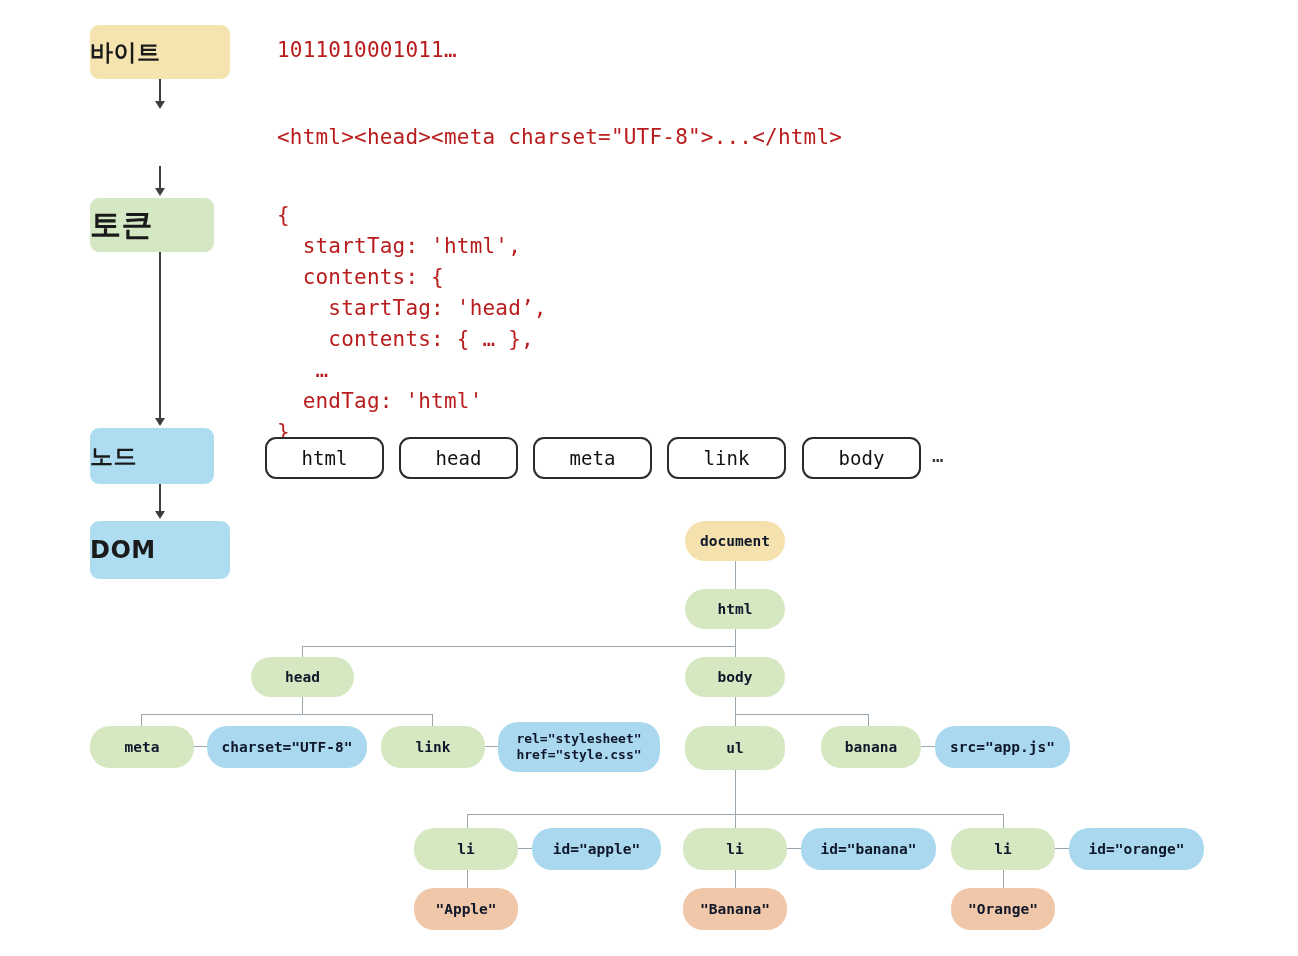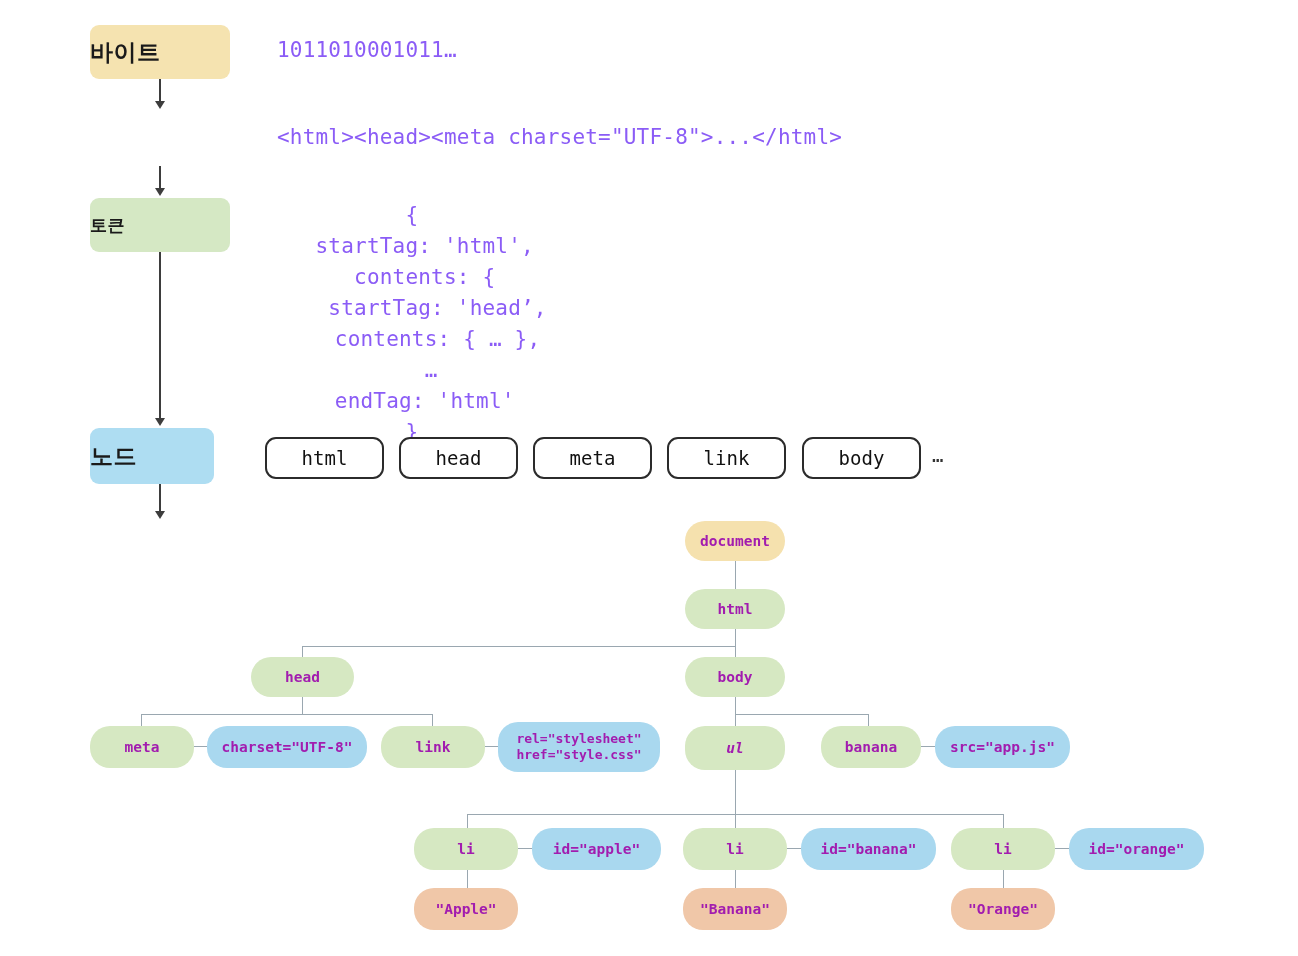--- a/index.html
+++ b/index.html
@@ -23,23 +23,22 @@
   }
   .stage-pill .lbl{pointer-events:none;}
   .pill-yellow{background:#f5e3b0;}
   .pill-green{background:#d5e8c4;}
   .pill-blue{background:#aeddf2;}
 
   
   .mono{
     position:absolute;
     font-family:"DejaVu Sans Mono", monospace;
-    color:#8b5cf6;
+    color:#b91c1c;
     white-space:pre;
-    text-align:center;
   }
 
   
   .node-pill{
     position:absolute;
     border:2px solid #2b2b2b;
     border-radius:11px;
     background:#fff;
     display:flex;align-items:center;justify-content:center;
     font-family:"DejaVu Sans Mono", monospace;
@@ -54,21 +53,21 @@
 
   
   .tbox{
     position:absolute;
     border-radius:20px;
     display:flex;align-items:center;justify-content:center;
     text-align:center;
     font-family:"DejaVu Sans Mono", monospace;
     font-weight:bold;
     font-size:14.5px;
-    color:#a21caf;
+    color:#0f172a;
     line-height:1.25;
     padding:0 1px;
     box-sizing:border-box;
   }
   .t-yellow{background:#f5e1ae;}
   .t-green {background:#d6e8c2;}
   .t-blue  {background:#a9d8ef;}
   .t-peach {background:#f0c7a8;}
   .t-small{font-size:13px;}
 
@@ -89,28 +88,31 @@
 </head>
 <body>
 
 <div id="stage">
 
   <div class="stage-pill pill-yellow" style="left:90px;top:25px;width:140px;height:54px;font-size:23px;">
     <span class="lbl">바이트</span>
   </div>
 
 
-  <div class="stage-pill pill-green" style="left:90px;top:198px;width:140px;height:54px;font-size:17px;">
+  <div class="stage-pill pill-green" style="left:90px;top:198px;width:124px;height:54px;font-size:31px;">
     <span class="lbl">토큰</span>
   </div>
 
   <div class="stage-pill pill-blue" style="left:90px;top:428px;width:124px;height:56px;font-size:23px;">
     <span class="lbl">노드</span>
   </div>
 
+  <div class="stage-pill pill-blue" style="left:90px;top:521px;width:140px;height:58px;font-size:24px;">
+    <span class="lbl">DOM</span>
+  </div>
 
   <div class="arrow-line" style="left:159px;top:79px;height:25px;"></div>
   <div class="arrow-head" style="left:155px;top:101px;"></div>
 
   <div class="arrow-line" style="left:159px;top:166px;height:24px;"></div>
   <div class="arrow-head" style="left:155px;top:188px;"></div>
 
   <div class="arrow-line" style="left:159px;top:252px;height:168px;"></div>
   <div class="arrow-head" style="left:155px;top:418px;"></div>
 
@@ -206,21 +208,21 @@
   </div>
 
   <div class="tbox t-green" style="left:381px;top:726px;width:104px;height:42px;">
     <span>link</span>
   </div>
   <div class="tbox t-blue t-small" style="left:498px;top:722px;width:162px;height:50px;white-space:pre;">
     <span>rel="stylesheet"
 href="style.css"</span>
   </div>
 
-  <div class="tbox t-green" style="left:685px;top:726px;width:100px;height:44px;font-style:italic;">
+  <div class="tbox t-green" style="left:685px;top:726px;width:100px;height:44px;">
     <span>ul</span>
   </div>
 
   <div class="tbox t-green" style="left:821px;top:726px;width:100px;height:42px;">
     <span>banana</span>
   </div>
   <div class="tbox t-blue" style="left:935px;top:726px;width:135px;height:42px;">
     <span>src="app.js"</span>
   </div>
 

